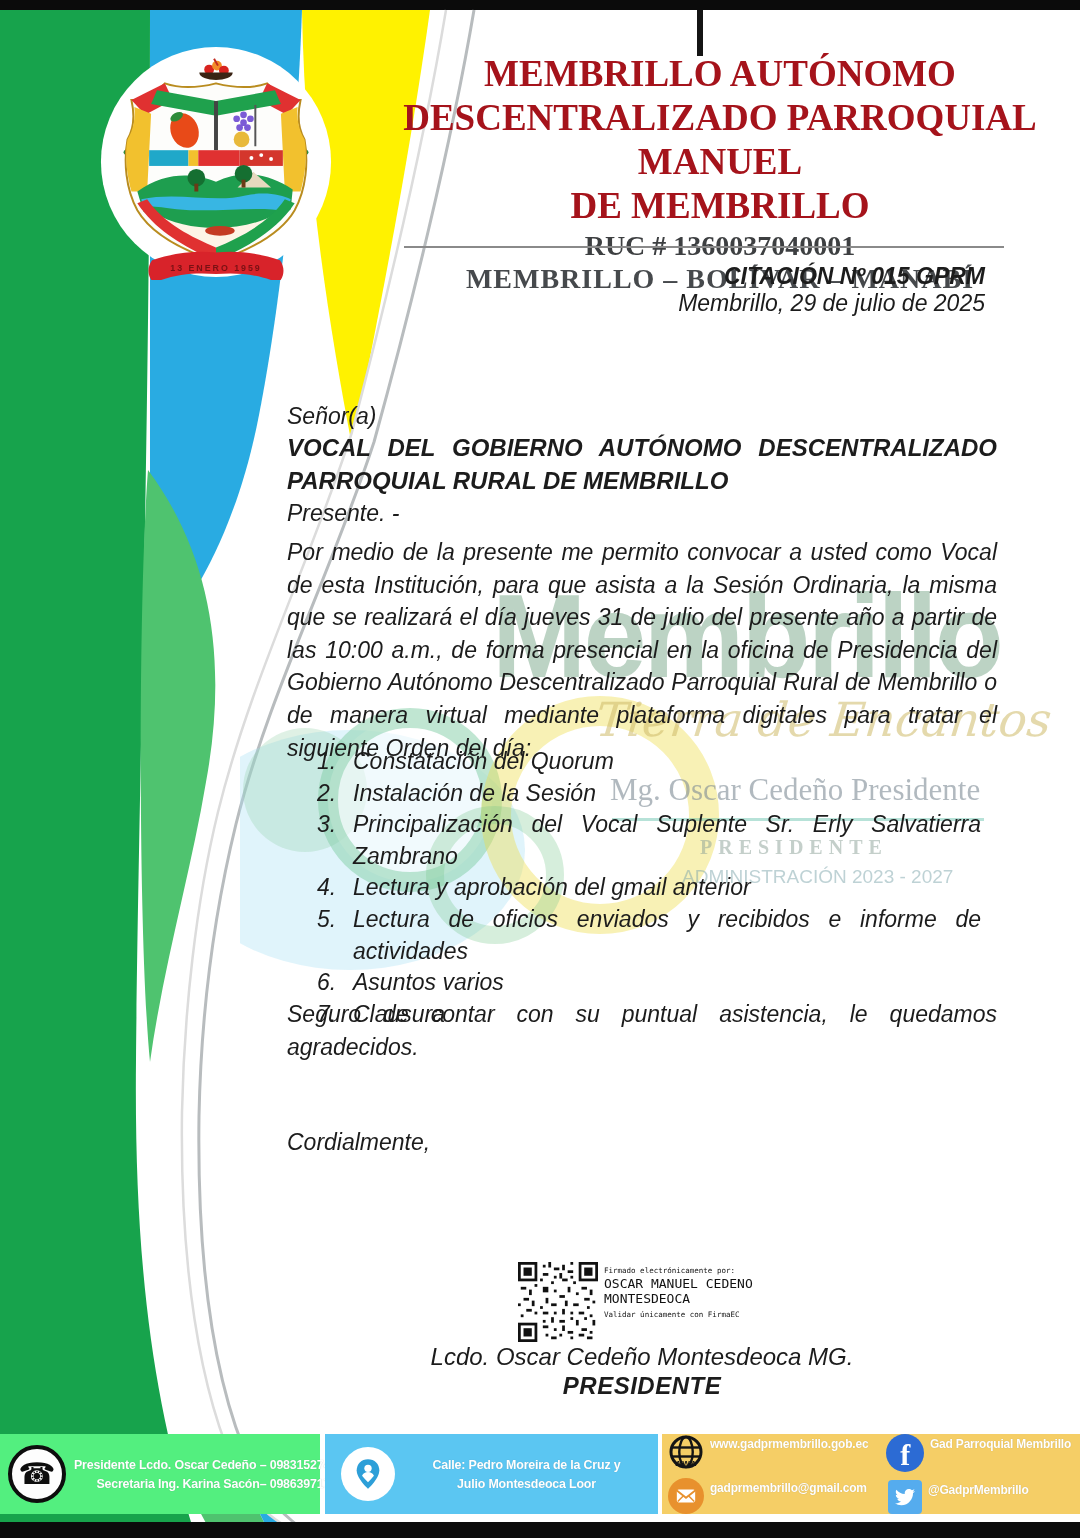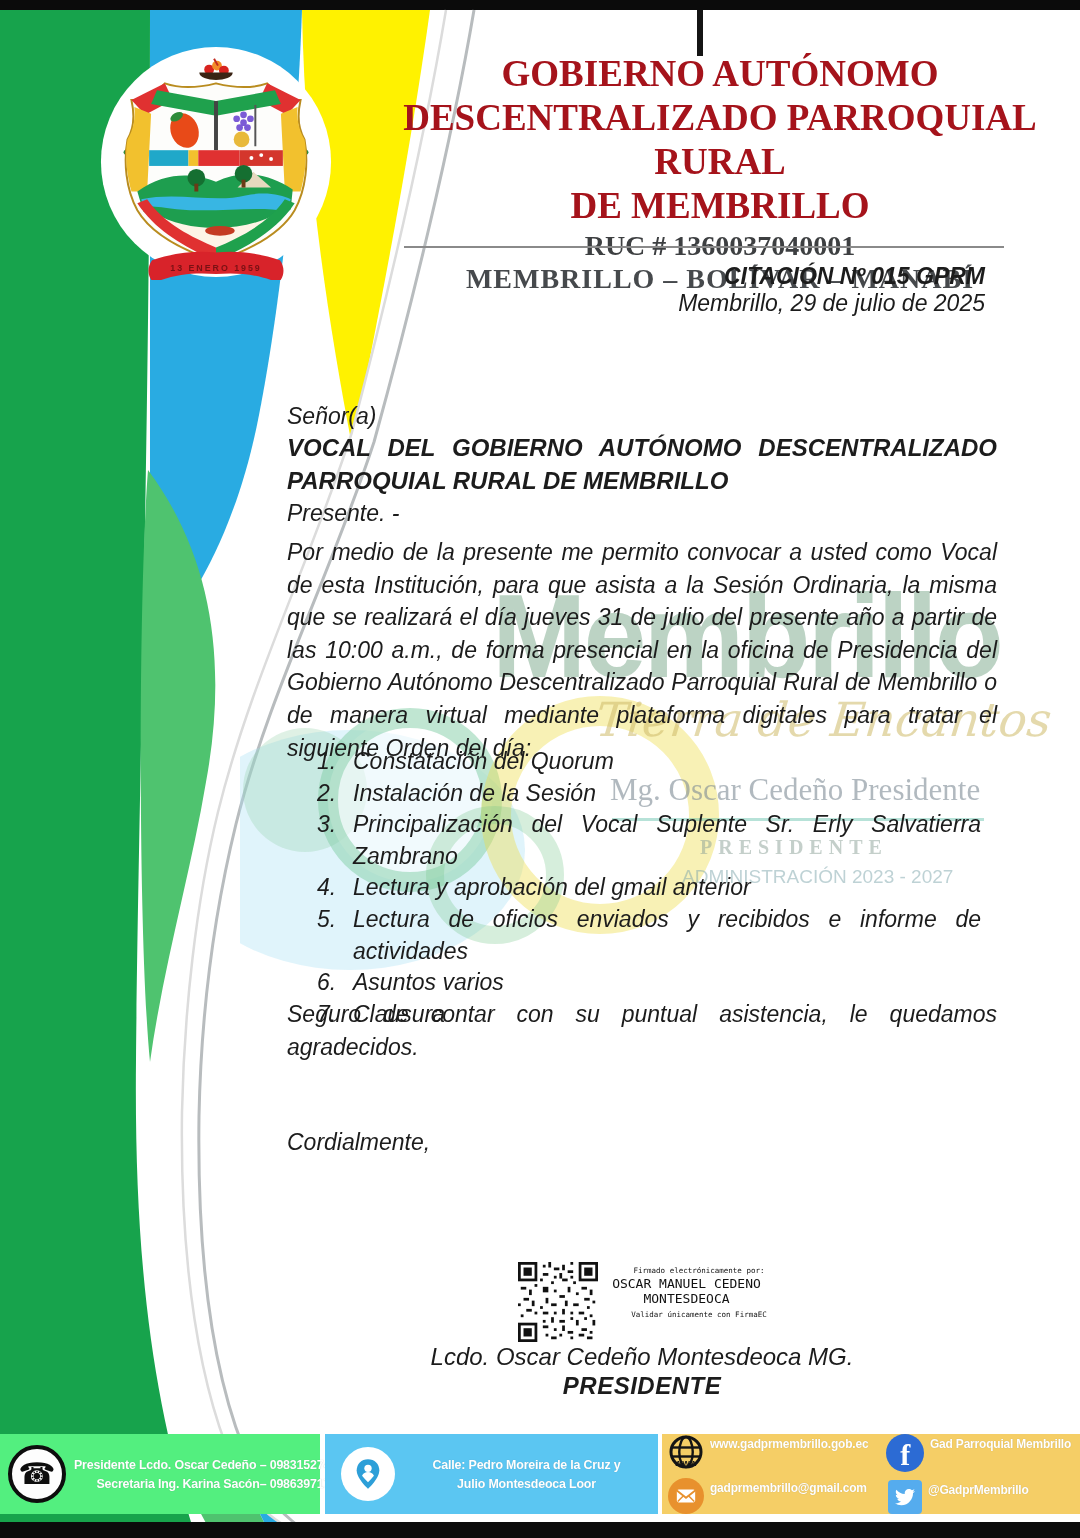--- a/index.html
+++ b/index.html
@@ -66,21 +66,21 @@
   .paragraph{top:536px;width:710px;text-align:justify;line-height:32.6px;}
   .agenda{top:746px;left:30px;width:664px;}
   .agenda-row{display:flex;font-size:23px;line-height:31.6px;}
   .agenda-num{width:36px;flex:0 0 36px;}
   .agenda-text{flex:1;text-align:justify;font-style:italic;}
   .closing{top:998px;width:710px;text-align:justify;line-height:33px;}
   .farewell{top:1126px;}
   
   .sigblock{position:absolute;z-index:2;}
   .qr{left:518px;top:1262px;width:80px;height:80px;}
-  .qrtext{left:604px;top:1266px;width:190px;font-family:"DejaVu Sans Mono",monospace;color:#111;text-align:center;}
+  .qrtext{left:604px;top:1266px;width:190px;font-family:"DejaVu Sans Mono",monospace;color:#111;}
   .qrtext .tiny{font-size:7.5px;line-height:9px;}
   .qrtext .qname{font-size:13px;font-weight:normal;line-height:15px;margin:1px 0 4px 0;width:165px;}
   .signame{left:287px;top:1342px;width:710px;text-align:center;font-style:italic;font-size:24px;line-height:30px;}
   .sigrole{left:287px;top:1372px;width:710px;text-align:center;font-style:italic;font-weight:bold;font-size:24px;letter-spacing:0.5px;}
   
   .footer-box{position:absolute;top:1434px;height:80px;z-index:4;display:flex;align-items:center;}
   .fb-green{left:0;width:320px;background:#53EF7F;}
   .fb-blue{left:325px;width:333px;background:#5BC6F2;}
   .fb-yellow{left:662px;width:418px;background:#F5CE66;}
   .footer-text{
@@ -224,22 +224,22 @@
     <ellipse cx="124" cy="190" rx="15" ry="5" fill="#C43B22"></ellipse>
 
     <path d="M40,162 C60,192 92,208 120,221 L120,207 C96,197 66,182 50,158 Z" fill="#E03131"></path>
     <path d="M200,162 C180,192 148,208 120,221 L120,207 C144,197 174,182 190,158 Z" fill="#1FA14D"></path>
 
     <path d="M55,220 C78,212 100,210 120,212 C140,210 162,212 185,220 C191,228 189,238 183,243 C164,234 140,232 120,234 C100,232 76,234 57,243 C51,238 49,228 55,220 Z" fill="#D8232A"></path>
     <text x="120" y="231" text-anchor="middle" font-size="9" font-weight="bold" fill="#7a1114" letter-spacing="2">13 ENERO 1959</text>
   </svg>
 
   <div class="header">
-    <div class="title-line">GOBIERNO AUTÓNOMO</div>
-    <div class="title-line">DESCENTRALIZADO PARROQUIAL RURAL</div>
+    <div class="title-line">MEMBRILLO AUTÓNOMO</div>
+    <div class="title-line">DESCENTRALIZADO PARROQUIAL MANUEL</div>
     <div class="title-line">DE MEMBRILLO</div>
     <div class="ruc-line">RUC # 1360037040001</div>
     <div class="loc-line">MEMBRILLO – BOLÍVAR – MANABÍ</div>
   </div>
   <div class="head-rule"></div>
 
   <div class="citation">
     <div class="no">CITACIÓN Nº 015 GPRM</div>
     <div class="date">Membrillo, 29 de julio de 2025</div>
   </div>

